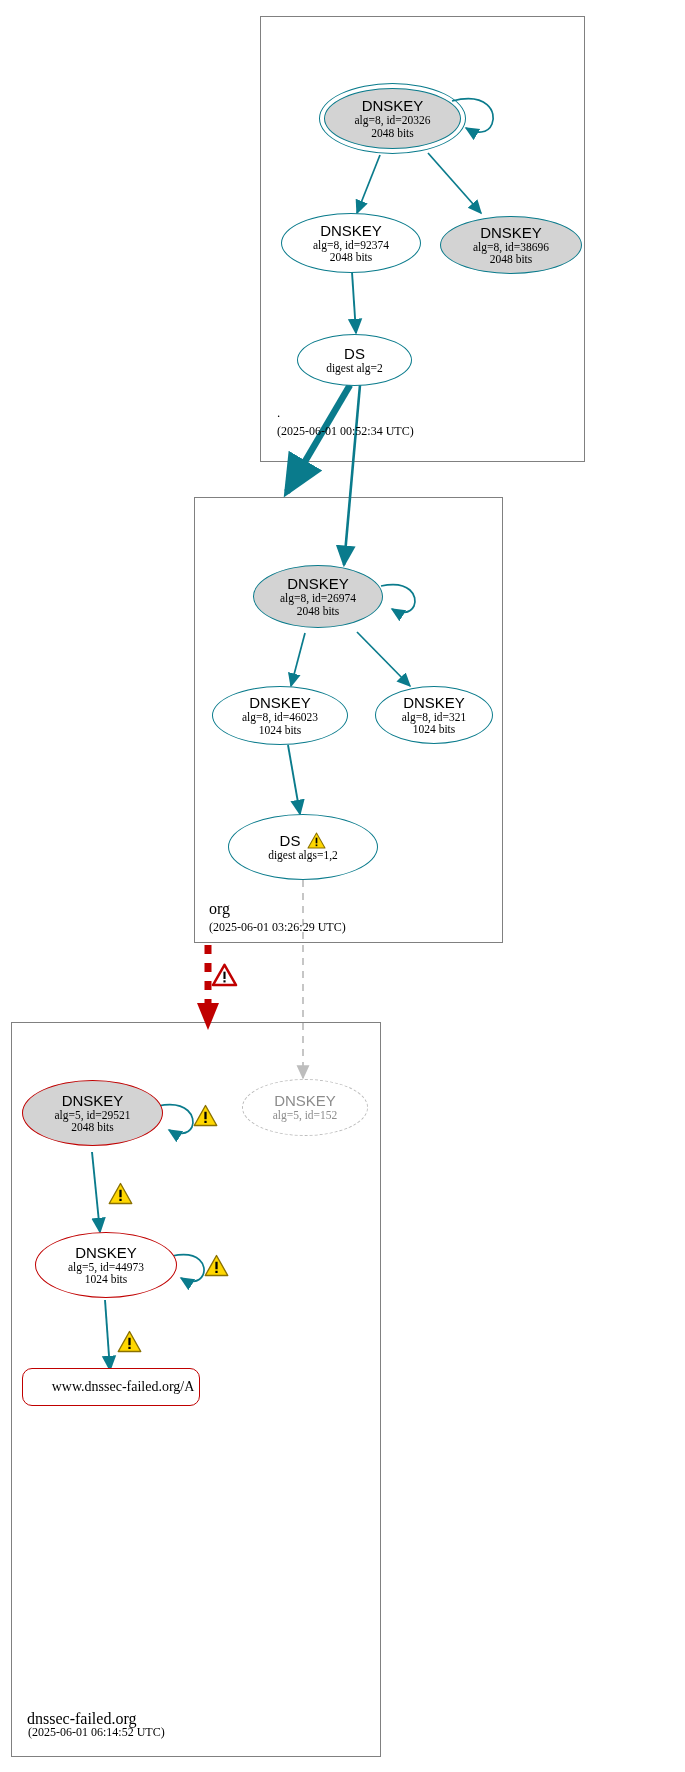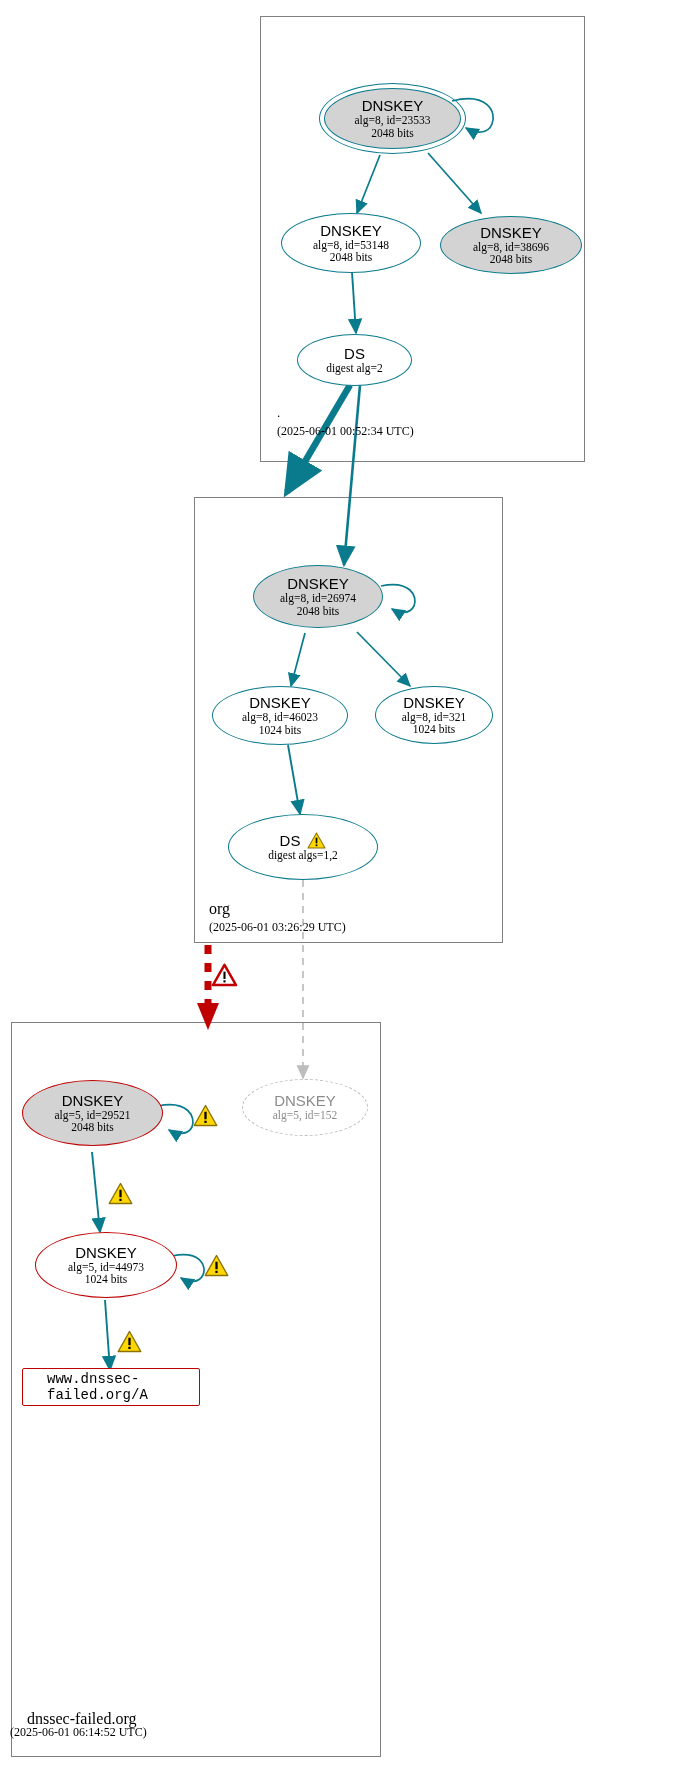--- a/index.html
+++ b/index.html
@@ -18,23 +18,23 @@
   .node .t3{font-size:11.5px;line-height:12.5px;}
 
   .teal{border:1.6px solid #0a7b8c;}
   .teal-fill{background:#d3d3d3;}
   .white-fill{background:#ffffff;}
   .red{border:1.9px solid #c00000;}
   .ghost{border:1.7px dashed #bdbdbd;color:#8c8c8c;background:#ffffff;}
 
   .dbl{position:absolute;border:1.6px solid #0a7b8c;border-radius:50%;box-sizing:border-box;}
 
-  .rrset{position:absolute;border:1.9px solid #c00000;background:#fff;border-radius:2px;
+  .rrset{position:absolute;border:1.9px solid #c00000;background:#fff;border-radius:10px;
          display:flex;align-items:center;justify-content:center;
-         font-family:Liberation Mono, monospace;font-size:14px;box-sizing:border-box;padding-left:24px;}
+         font-family:Liberation Serif, serif;font-size:14px;box-sizing:border-box;padding-left:24px;}
 
   .zlabel{position:absolute;font-size:16px;font-family:Liberation Serif, serif;}
   .ztime{position:absolute;font-size:12px;font-family:Liberation Serif, serif;}
   .rootdot{position:absolute;font-size:13px;}
 
   .warn{position:absolute;}
 </style>
 </head>
 <body>
 
@@ -118,27 +118,27 @@
     </g>
 
     <g>
       <path d="M105,1300 L110,1370" fill="none" stroke="#0a7b8c" stroke-width="1.9" marker-end="url(#ar-teal)"></path>
     </g>
   </svg>
 
   <div class="dbl" style="left:319px;top:83px;width:147px;height:71px;"></div>
   <div class="node ell teal teal-fill" style="left:324px;top:88px;width:137px;height:61px;">
     <div class="t1">DNSKEY</div>
-    <div class="t2">alg=8, id=23533</div>
+    <div class="t2">alg=8, id=20326</div>
     <div class="t3">2048 bits</div>
   </div>
 
   <div class="node ell teal white-fill" style="left:281px;top:213px;width:140px;height:60px;">
     <div class="t1">DNSKEY</div>
-    <div class="t2">alg=8, id=53148</div>
+    <div class="t2">alg=8, id=92374</div>
     <div class="t3">2048 bits</div>
   </div>
 
   <div class="node ell teal teal-fill" style="left:440px;top:216px;width:142px;height:58px;">
     <div class="t1">DNSKEY</div>
     <div class="t2">alg=8, id=38696</div>
     <div class="t3">2048 bits</div>
   </div>
 
   <div class="node ell teal white-fill" style="left:297px;top:334px;width:115px;height:52px;">
@@ -223,15 +223,15 @@
 
   <svg class="warn" style="left:117px;top:1330px;" width="25" height="23" viewBox="0 0 20 18">
     <path d="M10 1 L19 17 L1 17 Z" fill="#ffd700" stroke="#8a7000" stroke-width="1.1" stroke-linejoin="round"></path>
     <rect x="9.1" y="6" width="1.8" height="6" fill="#000"></rect>
     <rect x="9.1" y="13.2" width="1.8" height="1.8" fill="#000"></rect>
   </svg>
 
   <div class="rrset" style="left:22px;top:1368px;width:178px;height:38px;">www.dnssec-failed.org/A</div>
 
   <div class="zlabel" style="left:27px;top:1704px;margin-top:6px;">dnssec-failed.org</div>
-  <div class="ztime" style="left:10px;top:1725px;">(2025-06-01 06:14:52 UTC)</div>
+  <div class="ztime" style="left:28px;top:1725px;">(2025-06-01 06:14:52 UTC)</div>
 
 </div>
 
 </body></html>

